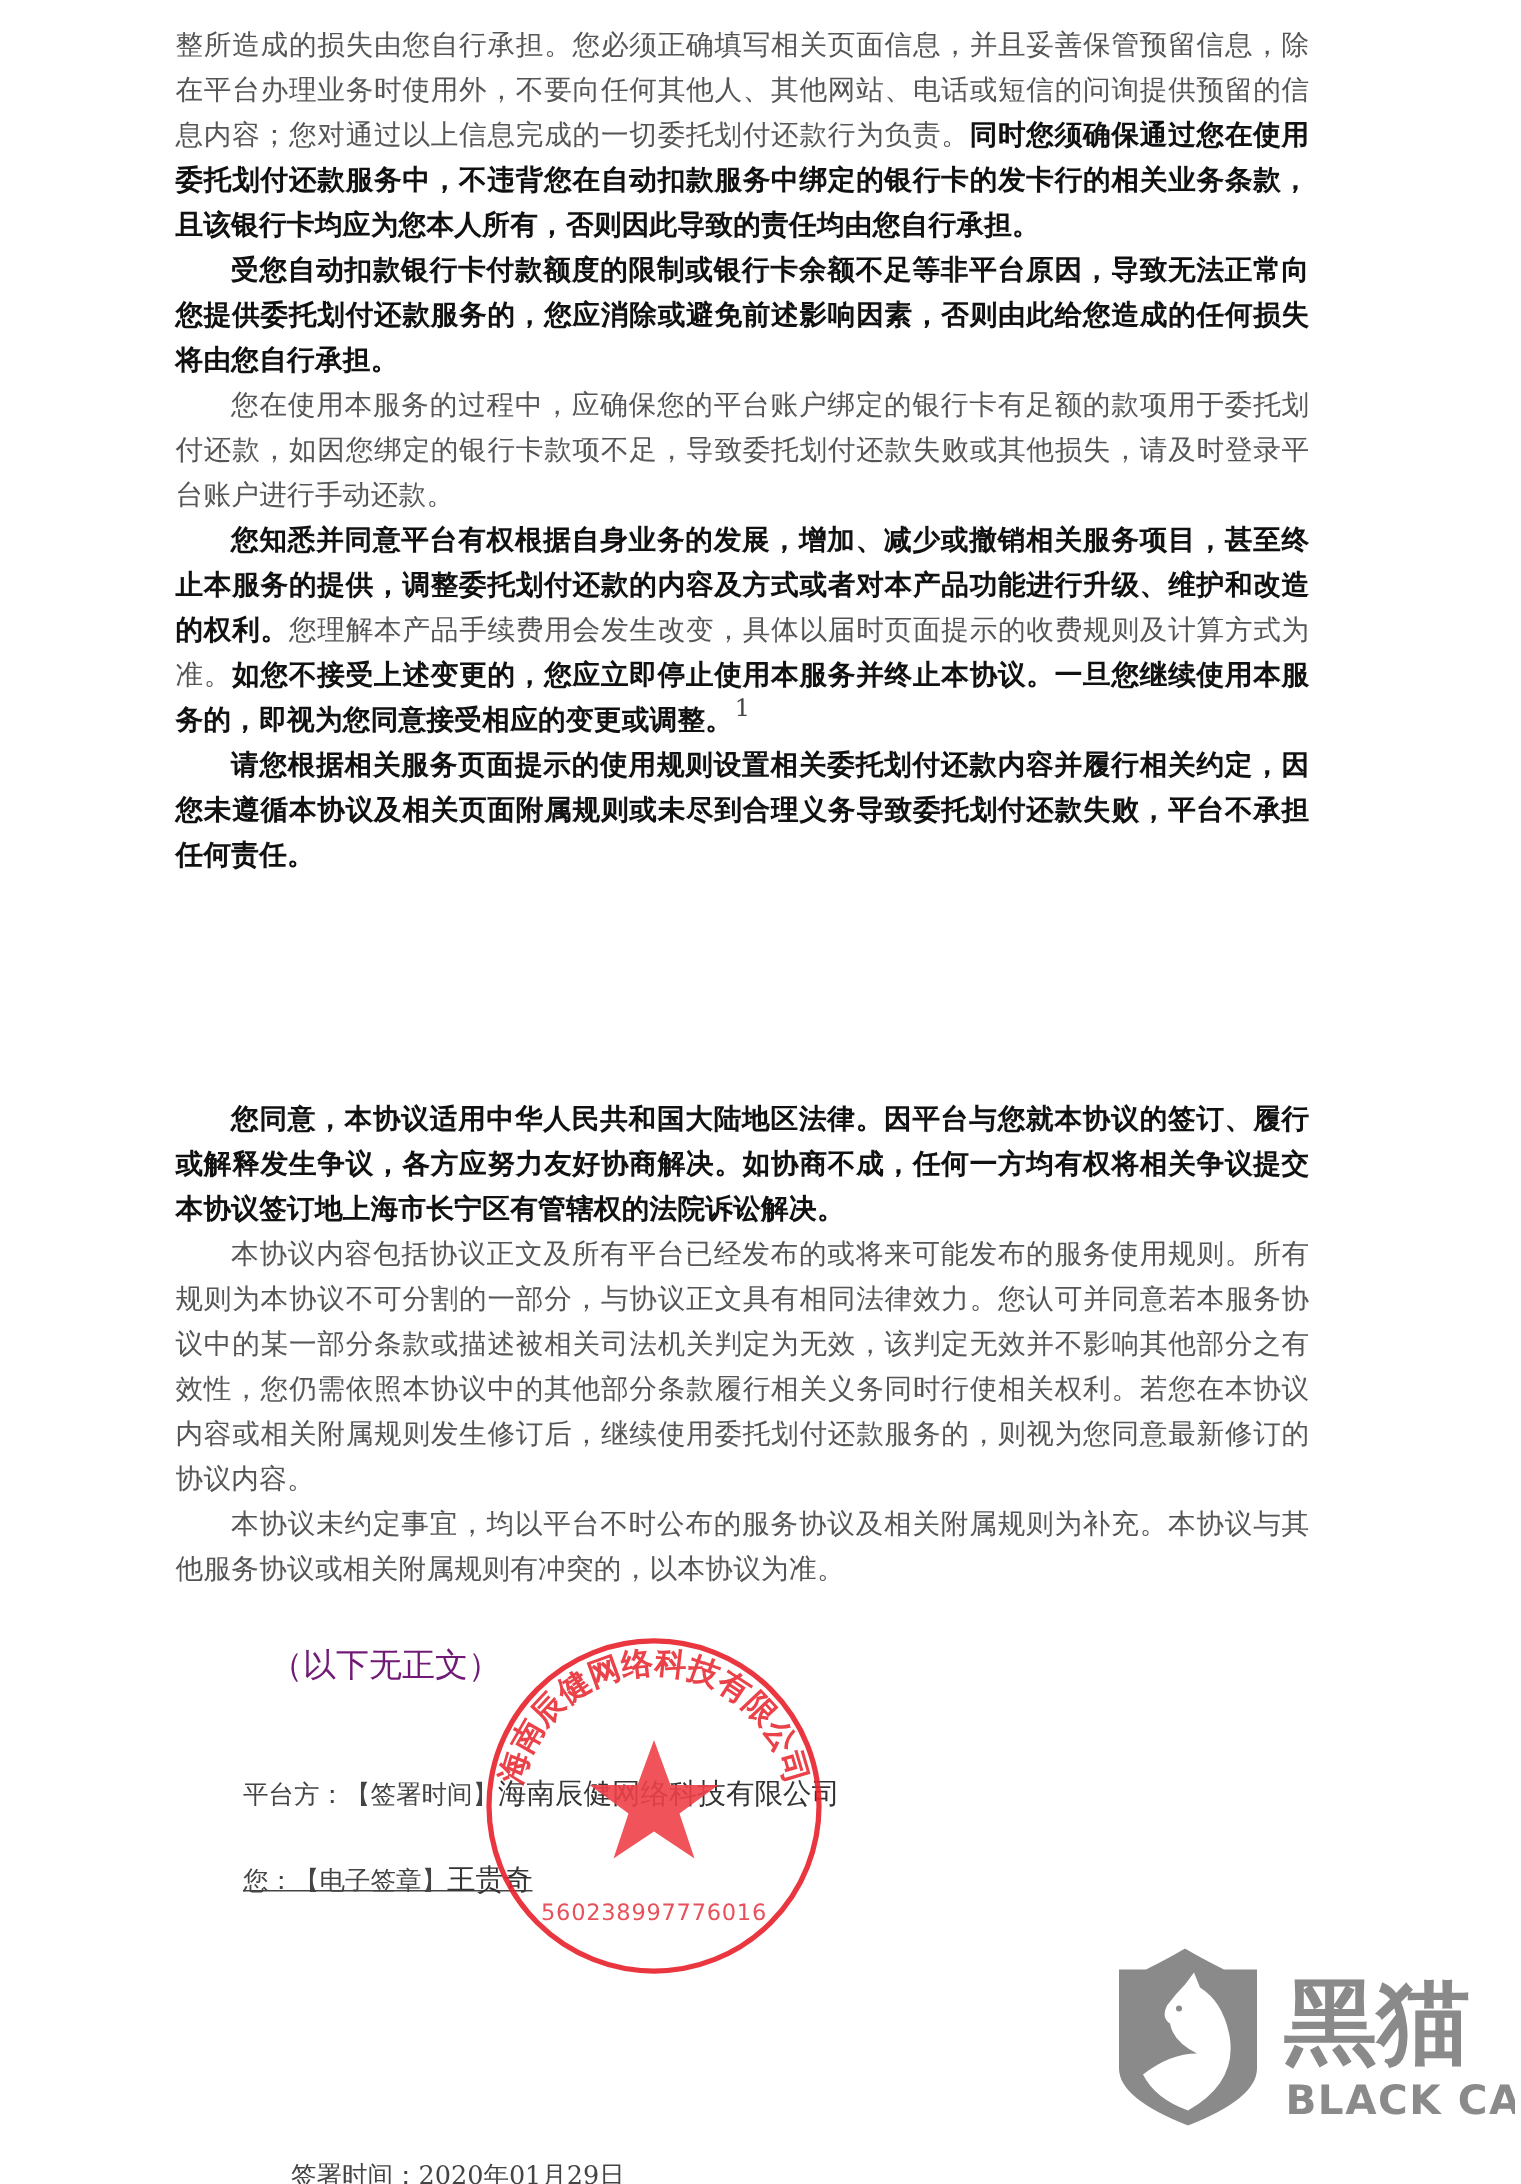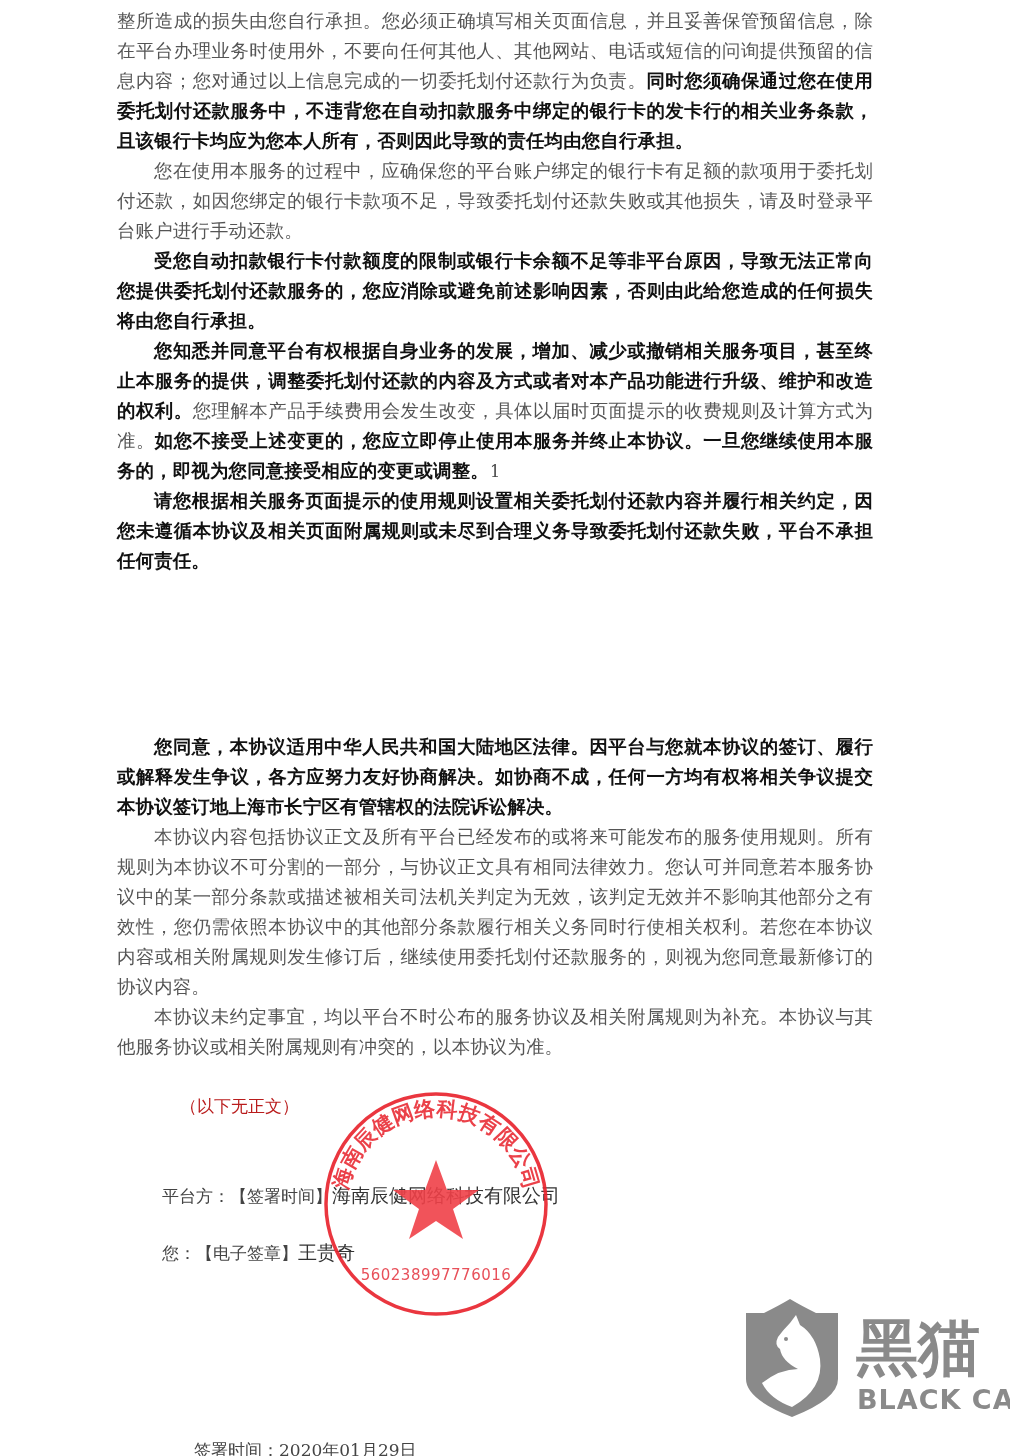--- a/index.html
+++ b/index.html
@@ -37,22 +37,22 @@
       width: 990px;
       top: 462px;
       text-align: center;
       font-size: 16px;
       color: #444444;
     }
     .no-body {
       position: absolute;
       left: 152px;
       top: 1095px;
-      font-size: 17px;
-      color: #b91c1c;
+      font-size: 22px;
+      color: #701a75;
       padding-left: 28px;
     }
     .sign-line {
       position: absolute;
       font-size: 17px;
       color: #444444;
       white-space: nowrap;
     }
     .sign-line .company { font-size: 19px; color: #333333; }
     .stamp {
@@ -67,43 +67,43 @@
       position: absolute;
       left: 740px;
       top: 1299px;
       width: 270px;
       height: 118px;
     }
   </style>
 </head>
 <body>
 
-<div class="page-block" style="top:6px;">
+<div class="page-block" style="top:16px;">
   <p class="para"><span class="normal">整所造成的损失由您自行承担。您必须正确填写相关页面信息，并且妥善保管预留信息，除在平台办理业务时使用外，不要向任何其他人、其他网站、电话或短信的问询提供预留的信息内容；您对通过以上信息完成的一切委托划付还款行为负责。</span><span class="bold">同时您须确保通过您在使用委托划付还款服务中，不违背您在自动扣款服务中绑定的银行卡的发卡行的相关业务条款，且该银行卡均应为您本人所有，否则因此导致的责任均由您自行承担。</span></p>
+  <p class="para indent"><span class="bold">受您自动扣款银行卡付款额度的限制或银行卡余额不足等非平台原因，导致无法正常向您提供委托划付还款服务的，您应消除或避免前述影响因素，否则由此给您造成的任何损失将由您自行承担。</span></p>
   <p class="para indent"><span class="normal">您在使用本服务的过程中，应确保您的平台账户绑定的银行卡有足额的款项用于委托划付还款，如因您绑定的银行卡款项不足，导致委托划付还款失败或其他损失，请及时登录平台账户进行手动还款。</span></p>
-  <p class="para indent"><span class="bold">受您自动扣款银行卡付款额度的限制或银行卡余额不足等非平台原因，导致无法正常向您提供委托划付还款服务的，您应消除或避免前述影响因素，否则由此给您造成的任何损失将由您自行承担。</span></p>
   <p class="para indent"><span class="bold">您知悉并同意平台有权根据自身业务的发展，增加、减少或撤销相关服务项目，甚至终止本服务的提供，调整委托划付还款的内容及方式或者对本产品功能进行升级、维护和改造的权利。</span><span class="normal">您理解本产品手续费用会发生改变，具体以届时页面提示的收费规则及计算方式为准。</span><span class="bold">如您不接受上述变更的，您应立即停止使用本服务并终止本协议。一旦您继续使用本服务的，即视为您同意接受相应的变更或调整。</span></p>
   <p class="para indent"><span class="bold">请您根据相关服务页面提示的使用规则设置相关委托划付还款内容并履行相关约定，因您未遵循本协议及相关页面附属规则或未尽到合理义务导致委托划付还款失败，平台不承担任何责任。</span></p>
 </div>
 
 <div class="page-number">1</div>
 
 <div class="page-block" style="top:732px;">
   <p class="para indent"><span class="bold">您同意，本协议适用中华人民共和国大陆地区法律。因平台与您就本协议的签订、履行或解释发生争议，各方应努力友好协商解决。如协商不成，任何一方均有权将相关争议提交本协议签订地上海市长宁区有管辖权的法院诉讼解决。</span></p>
   <p class="para indent"><span class="normal">本协议内容包括协议正文及所有平台已经发布的或将来可能发布的服务使用规则。所有规则为本协议不可分割的一部分，与协议正文具有相同法律效力。您认可并同意若本服务协议中的某一部分条款或描述被相关司法机关判定为无效，该判定无效并不影响其他部分之有效性，您仍需依照本协议中的其他部分条款履行相关义务同时行使相关权利。若您在本协议内容或相关附属规则发生修订后，继续使用委托划付还款服务的，则视为您同意最新修订的协议内容。</span></p>
   <p class="para indent"><span class="normal">本协议未约定事宜，均以平台不时公布的服务协议及相关附属规则为补充。本协议与其他服务协议或相关附属规则有冲突的，以本协议为准。</span></p>
 </div>
 
 <div class="no-body">（以下无正文）</div>
 
 <div class="sign-line" style="left:162px; top:1183px;">
   <span>平台方：【签署时间】</span><span class="company">海南辰健网络科技有限公司</span>
 </div>
 
-<div class="sign-line" style="left:162px; top:1240px;">
+<div class="sign-line" style="left:162px; top:1240px;text-decoration:underline;">
   <span>您：【电子签章】</span><span class="company">王贵奇</span>
 </div>
 
 <div class="sign-line" style="left:162px; top:1439px;margin-left:32px;">
   <span>签署时间：</span><span>2020年01月29日</span>
 </div>
 
 <svg class="stamp" viewBox="0 0 232 232" xmlns="http://www.w3.org/2000/svg">
   <defs>
     <path id="arcPath" d="M 32 150 A 90 90 0 1 1 200 150" fill="none"></path>

